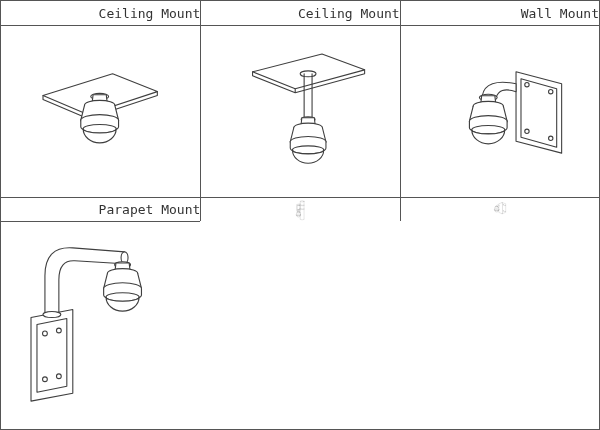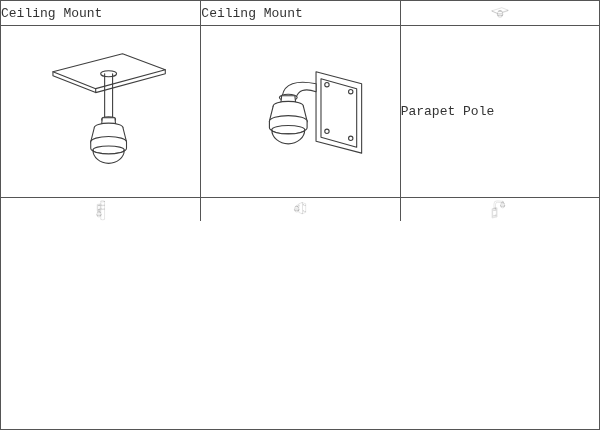--- a/index.html
+++ b/index.html
@@ -7,21 +7,21 @@
     width:600px;height:430px;box-sizing:border-box;background:#fff;
     border:1px solid #555;
     display:grid;
     grid-template-columns:1fr 1fr 1fr;
     grid-template-rows:24px 172px 24px 1fr;
     font-family:"DejaVu Sans Mono", monospace;
   }
   .cell{border-left:1px solid #555;border-top:1px solid #555;box-sizing:border-box;overflow:hidden;}
   .cell:nth-child(3n+1){border-left:none;}
   .cell:nth-child(-n+3){border-top:none;}
-  .head{display:flex;align-items:center;justify-content:flex-start;font-family:Liberation Mono, monospace;}
+  .head{display:flex;align-items:center;justify-content:flex-end;}
   .head .title{font-size:13px;color:#333;letter-spacing:0px;white-space:nowrap;}
   .fig{display:flex;align-items:center;justify-content:center;background:#fff;}
   .fig svg{display:block;width:100%;height:100%;}
   .hiddefs{position:absolute;width:0;height:0;overflow:hidden;}
 </style>
 </head>
 <body>
 
 <svg class="hiddefs" aria-hidden="true">
   <defs>
@@ -37,20 +37,23 @@
   </defs>
 </svg>
 
 <div class="sheet">
 
   <div class="cell head">
     <span class="title">Ceiling Mount</span>
   </div>
   <div class="cell head">
     <span class="title">Ceiling Mount</span>
+  </div>
+  <div class="cell head">
+    <span class="title">Wall Mount</span>
   </div>
 
   <div class="cell fig">
     <svg viewBox="0 0 200 172" preserveAspectRatio="xMidYMid meet">
       <g stroke="#3f3f3f" stroke-width="1.1" fill="#fff" stroke-linejoin="round" stroke-linecap="round">
         <path d="M42,70 L112,48 L157,66 L87,89 Z"></path>
         <path d="M42,70 L42,74 L87,93 L157,70 L157,66 M87,93 L87,89" fill="none"></path>
         <ellipse cx="99" cy="71" rx="9" ry="3.2"></ellipse>
       </g>
       <use href="#cam" transform="translate(99,72) scale(0.95)"></use>
@@ -80,21 +83,21 @@
         <circle cx="127" cy="106" r="2.2" fill="none"></circle>
         <circle cx="151" cy="113" r="2.2" fill="none"></circle>
         <path d="M116,58 C96,54 84,58 82,70 L96,72 C98,65 104,62 116,66 Z"></path>
         <ellipse cx="88" cy="72" rx="9" ry="3.4"></ellipse>
       </g>
       <use href="#cam" transform="translate(88,73) scale(0.95)"></use>
     </svg>
   </div>
 
   <div class="cell head">
-    <span class="title">Parapet Pole</span>
+    <span class="title">Parapet Mount</span>
   </div>
 
   <div class="cell fig">
     <svg viewBox="0 0 200 208" preserveAspectRatio="xMidYMid meet">
       <g stroke="#3f3f3f" stroke-width="1.1" fill="#fff" stroke-linejoin="round" stroke-linecap="round">
         <ellipse cx="118" cy="30" rx="17" ry="5.5"></ellipse>
         <path d="M101,30 L101,192 M135,30 L135,192" fill="none"></path>
         <path d="M101,192 A17,5.5 0 0 0 135,192" fill="none"></path>
         <path d="M101,62 Q118,68 135,64 M101,67 Q118,73 135,69" fill="none"></path>
         <path d="M101,96 Q118,102 135,98 M101,101 Q118,107 135,103" fill="none"></path>

